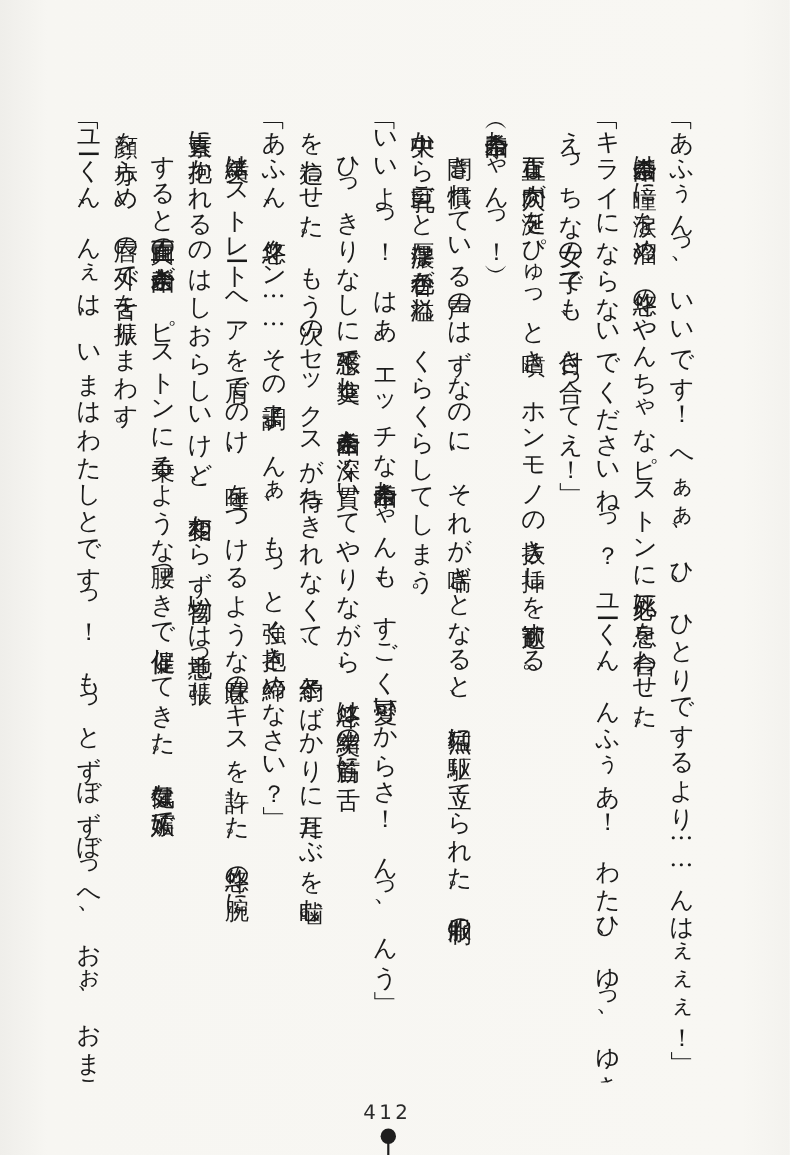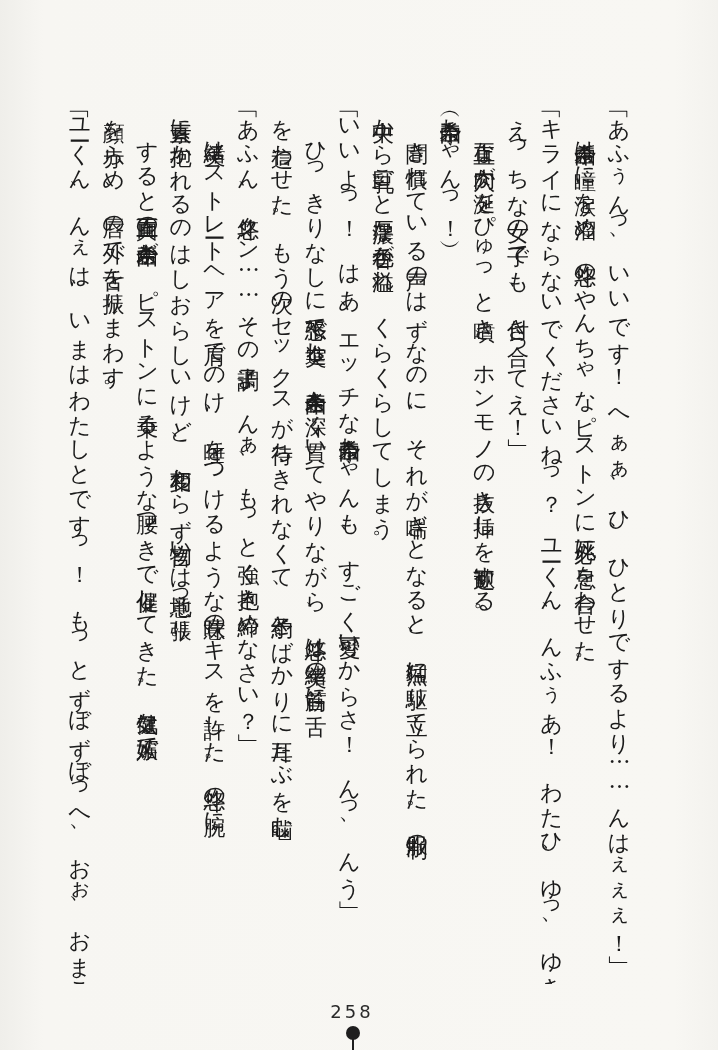--- a/index.html
+++ b/index.html
@@ -81,15 +81,15 @@
   <p class="indent">ひっきりなしに怒張で突進し、由希奈を深く貫いてやりながら、悠斗は美緒の首筋に舌</p>
   <p>を這わせた。もう次のセックスが待ちきれなくて、予約とばかりに耳たぶを噛む。</p>
   <p>「あふん、悠斗クン……その調子よ、んぁ、もっと強く抱き締めなさい？」</p>
   <p class="indent">美緒はストレートヘアを肩でのけ、唾をつけるような意味のキスを許した。悠斗の腕に</p>
   <p>素直に抱かれるのはしおらしいけど、相変わらず物言いは意地っ張り。</p>
   <p class="indent">すると真正面の由希奈が、ピストンに乗るような腰つきで催促してきた。健気な嫉妬で</p>
   <p>顔を赤らめ、唇の外で舌を振りまわす。</p>
   <p>「ユーくん、んぇは、いまはわたしとですっ！　もっとずぼずぼっへ、おぉ、おま〇こ、</p>
 </div>
 
-<div class="folio">258</div>
+<div class="folio">412</div>
 <div class="binding-dot"></div>
 <div class="binding-line"></div>
 
 </body></html>

